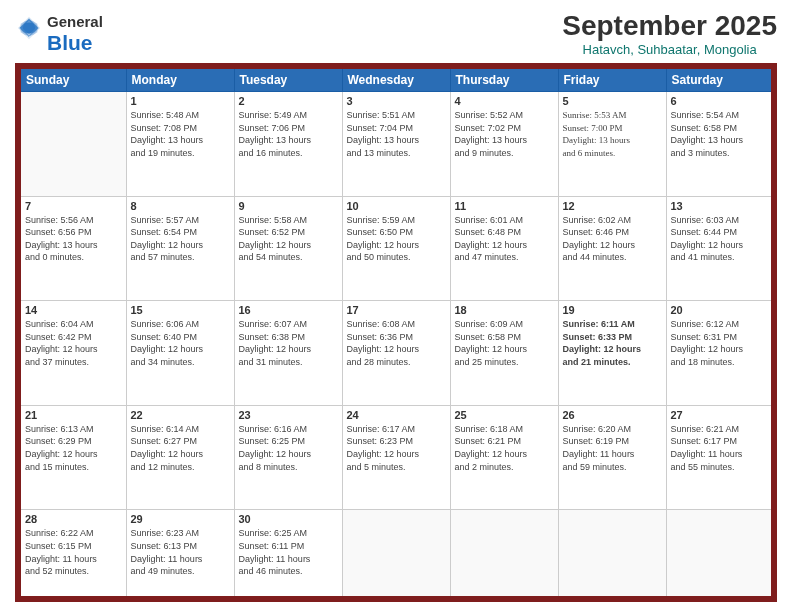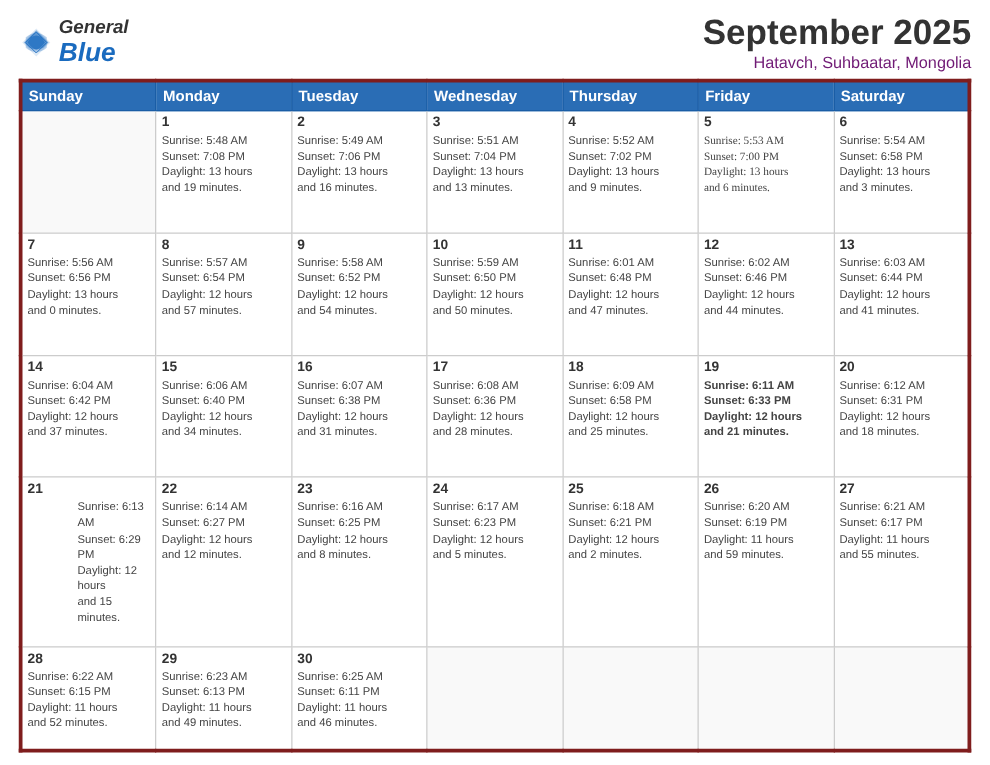--- a/index.html
+++ b/index.html
@@ -18,23 +18,21 @@
       flex-direction: column;
     }
     .header {
       display: flex;
       justify-content: space-between;
       align-items: flex-start;
       margin-bottom: 6px;
     }
     .logo {
       display: flex;
-      align-items: center;
       margin-top: 4px;
-      font-style: italic;
     }
     .logo-text {
       display: flex;
       flex-direction: column;
       line-height: 1.1;
     }
     .logo-general {
       font-size: 15px;
       font-weight: bold;
       color: #333;
@@ -52,25 +50,26 @@
     .title-block {
       text-align: right;
     }
     .month-title {
       font-size: 28px;
       font-weight: bold;
       color: #333;
     }
     .location {
       font-size: 13px;
-      color: #701a75;
+      color: #0f766e;
+      text-align: center;
     }
     .calendar {
       flex: 1;
-      border: 3px solid #7f1d1d;
+      border: 6px solid #7f1d1d;
       border-collapse: collapse;
       width: 100%;
       table-layout: fixed;
     }
     .calendar th {
       background: #2a6db5;
       color: #fff;
       text-align: left;
       padding: 4px 5px;
       font-size: 12px;
@@ -286,21 +285,21 @@
             <span class="day-num">20</span>
             <div class="day-info" style="white-space: pre-line;">Sunrise: 6:12 AM
 Sunset: 6:31 PM
 Daylight: 12 hours
 and 18 minutes.</div>
           </td>
         </tr>
         <tr class="week-row">
           <td>
             <span class="day-num">21</span>
-            <div class="day-info" style="white-space: pre-line; margin-left: 40px;">Sunrise: 6:13 AM
+            <div class="day-info" style="white-space: pre-line;">Sunrise: 6:13 AM
 Sunset: 6:29 PM
 Daylight: 12 hours
 and 15 minutes.</div>
           </td>
           <td>
             <span class="day-num">22</span>
             <div class="day-info" style="white-space: pre-line;">Sunrise: 6:14 AM
 Sunset: 6:27 PM
 Daylight: 12 hours
 and 12 minutes.</div>

